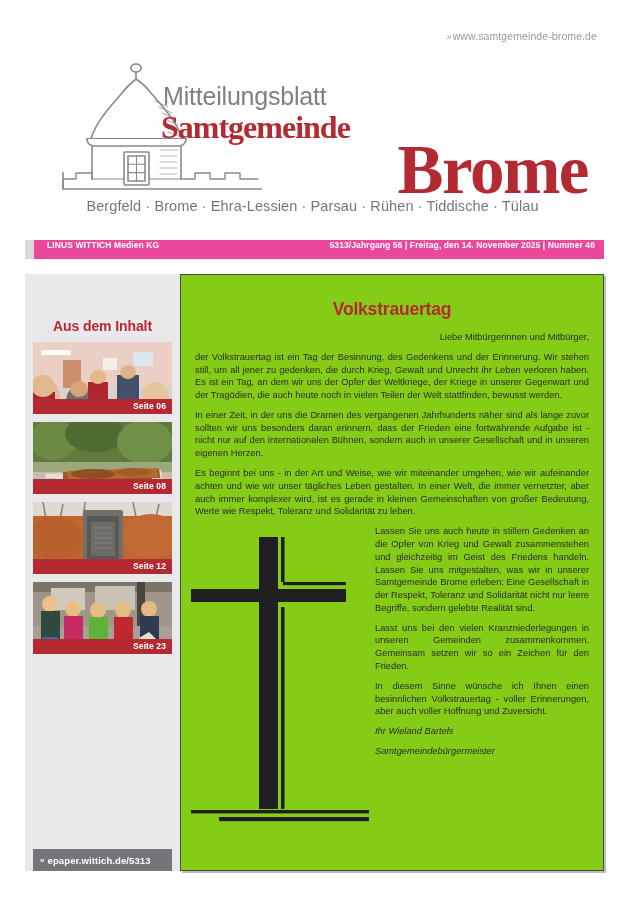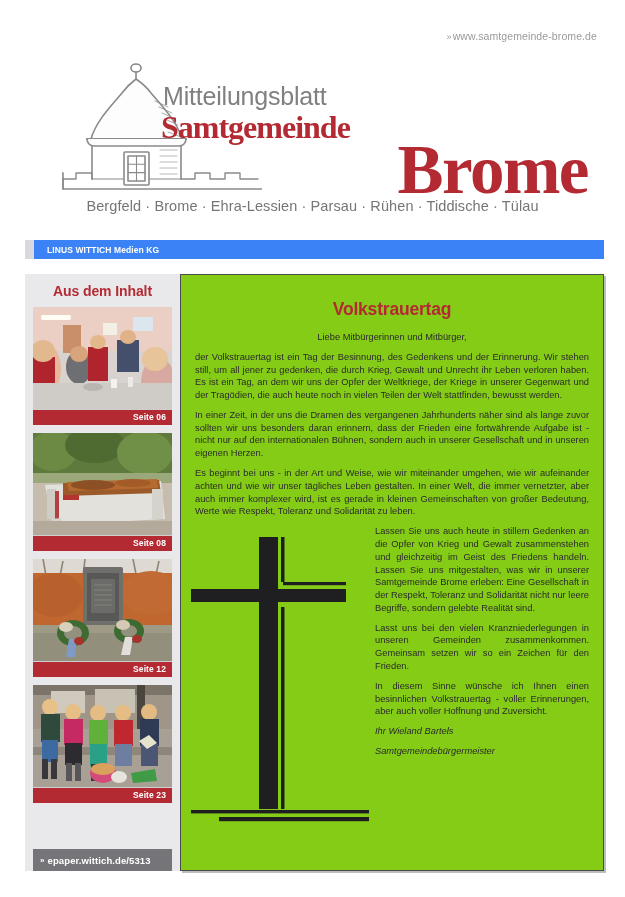--- a/index.html
+++ b/index.html
@@ -90,23 +90,22 @@
     display: flex;
     align-items: stretch;
   }
   .redbar-tab {
     width: 17px;
     background: #d9d9dd;
     border-radius: 0 9px 9px 0;
   }
   .redbar {
     flex: 1;
-    background: #3b82f6;
+    background: #ec4899;
     display: flex;
-    align-items: center;
     justify-content: space-between;
     padding: 0 9px 0 13px;
     color: #fff;
     font-size: 8.5px;
     font-weight: 700;
     letter-spacing: .1px;
     margin-left: -8px;
   }
   .redbar-right { font-size: 8.5px; font-weight: 700; }
 
@@ -127,25 +126,26 @@
     flex-direction: column;
     padding: 0 8px;
   }
   .sidebar-title {
     color: #b32a33;
     font-size: 14px;
     font-weight: 700;
     text-align: center;
     padding: 9px 0 8px;
     letter-spacing: -.1px;
+    margin-top: 35px;
   }
   .thumb {
     position: relative;
     width: 100%;
-    height: 118px;
+    height: 72px;
     margin-bottom: 8px;
     overflow: hidden;
     background: #cfcfcf;
   }
   .thumb:last-of-type { margin-bottom: 6px; }
   .thumb-img { position: absolute; inset: 0; }
   .seite-bar {
     position: absolute;
     left: 0; right: 0; bottom: 0;
     height: 15px;
@@ -188,21 +188,21 @@
     margin-bottom: 11px;
     letter-spacing: -.2px;
   }
   .art-col p {
     font-size: 9.3px;
     line-height: 1.375;
     color: #2b2b2b;
     text-align: justify;
     margin-bottom: 7px;
   }
-  .art-col p.nojust { text-align: center; }
+  .art-col p.nojust { text-align: right; }
 
   
   .lower {
     position: relative;
     margin-top: 2px;
   }
   .cross-figure {
     float: left;
     width: 178px;
     height: 295px;
@@ -282,20 +282,21 @@
       <div class="title-sub">Brome</div>
     </div>
 
     <div class="villages">Bergfeld · Brome · Ehra-Lessien · Parsau · Rühen · Tiddische · Tülau</div>
   </div>
 
   <div class="redbar-wrap">
     <div class="redbar-tab"></div>
     <div class="redbar">
       <span>LINUS WITTICH Medien KG</span>
+      <span class="redbar-right">5313/Jahrgang 56 | Freitag, den 14. November 2025 | Nummer 46</span>
     </div>
   </div>
 
   <div class="content">
 
     <aside class="sidebar">
       <div class="sidebar-title">Aus dem Inhalt</div>
 
       <div class="thumb">
         <svg class="thumb-img" viewBox="0 0 139 102" preserveAspectRatio="xMidYMid slice">

